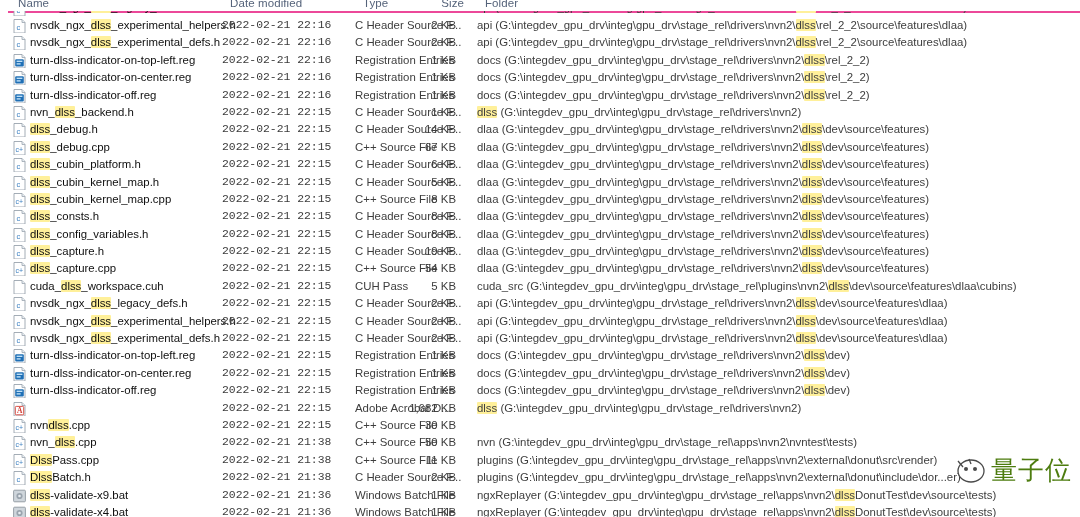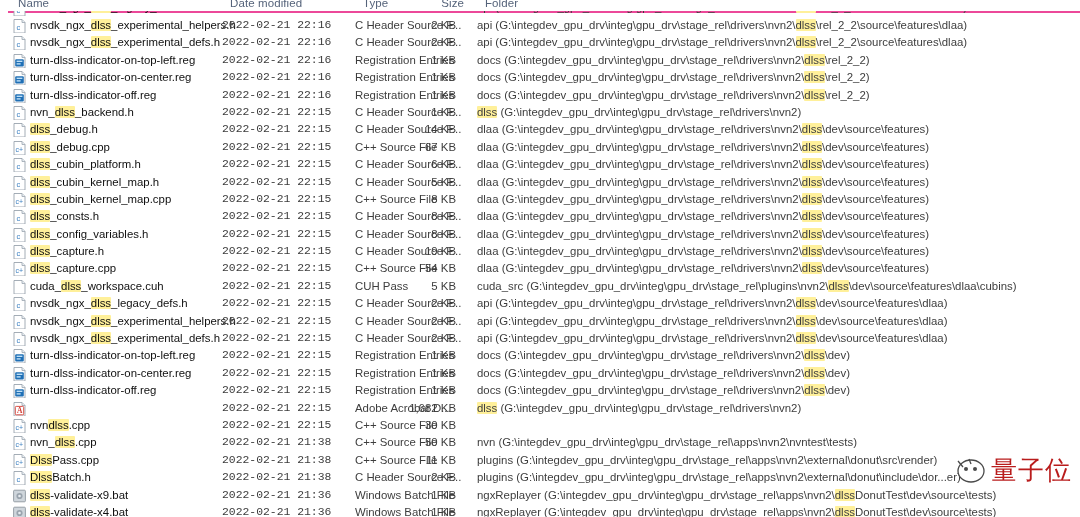--- a/index.html
+++ b/index.html
@@ -110,21 +110,21 @@
     top: 448px;
     height: 44px;
     display: flex;
     align-items: center;
     gap: 3px;
     pointer-events: none;
   }
   .wm-qbit .qb-text {
     font-family: "DejaVu Sans", sans-serif;
     font-size: 26px;
-    color: #b91c1c;
+    color: #4d7c0f;
     letter-spacing: 1px;
     line-height: 1;
   }
 </style>
 </head>
 <body>
 
 <div id="explorer">
 
   <div class="header-row">

